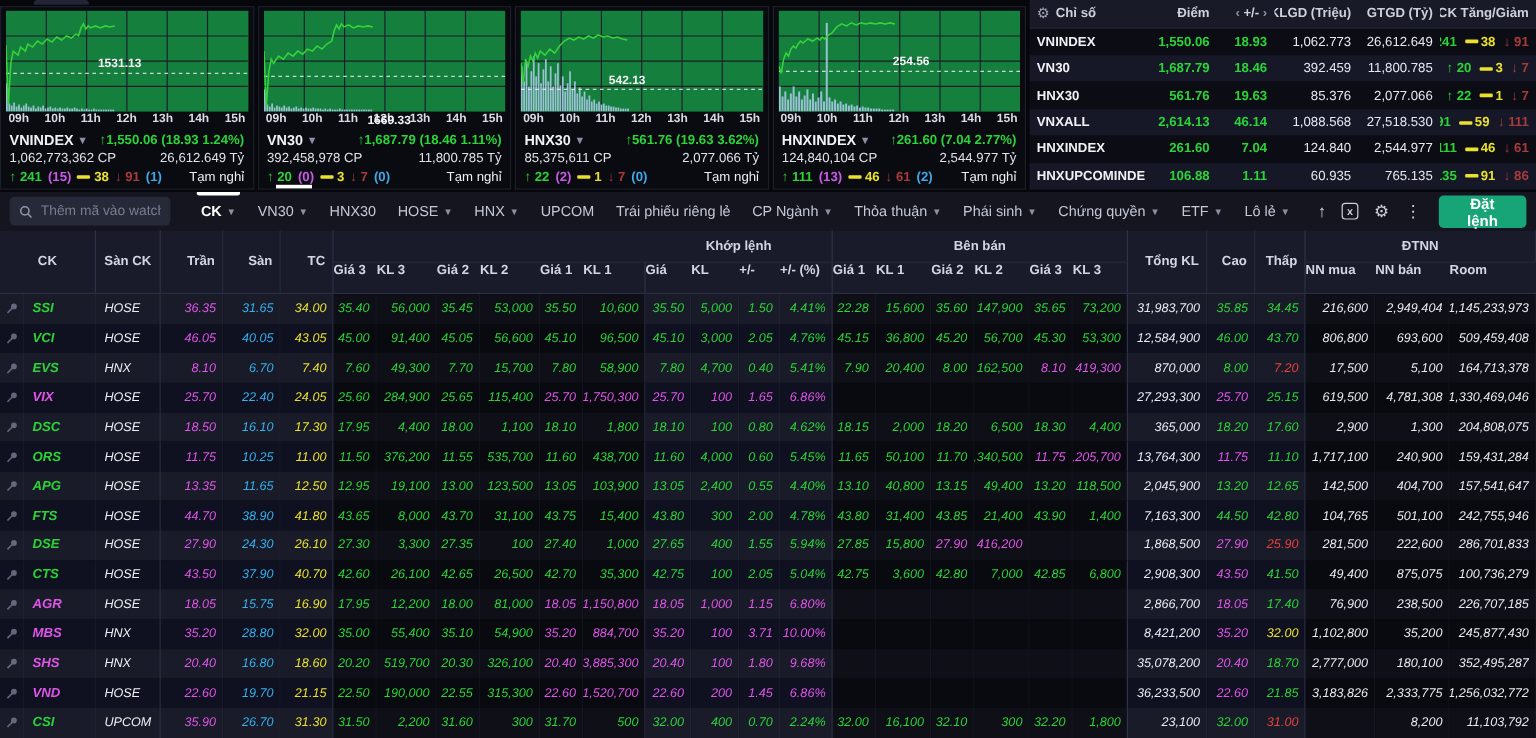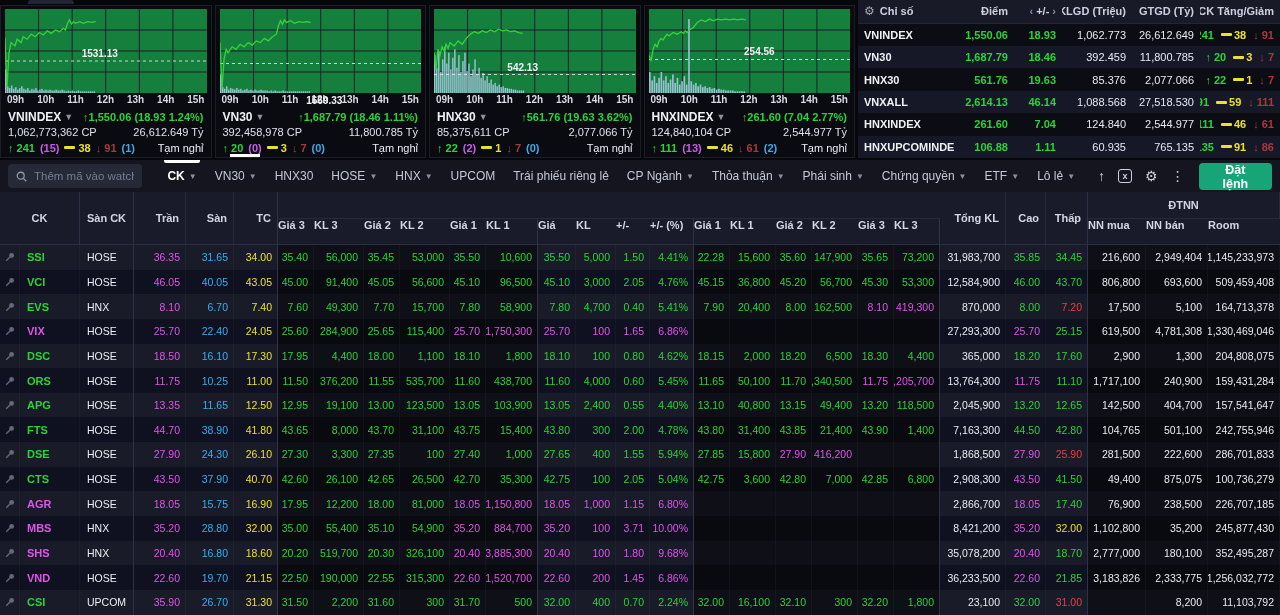--- a/index.html
+++ b/index.html
@@ -60,21 +60,21 @@
   .actions .aic{ cursor:pointer; font-size:14px; }
   .xlsic{ width:14px; height:14px; border:1.4px solid #ccd0dc; border-radius:3px; font-size:9px; font-weight:bold; display:flex; align-items:center; justify-content:center; cursor:pointer;}
   .order-btn{ background:#17a477; color:#ffffff; font-weight:bold; font-size:12.5px; border:none; border-radius:4px; height:27px; padding:0 22px; cursor:pointer; font-family:inherit;}
   
   .board{ --cols:20px 60px 54px 52px 48px 44px 36px 50px 36px 50px 36px 52px 38px 40px 34px 44px 36px 46px 36px 46px 36px 46px 66px 40px 42px 58px 62px 72px; }
   .bh{ display:grid; grid-template-columns:var(--cols); grid-template-rows:26px 26px; background:#191b2a; color:#d3d6e2; font-weight:bold; border-bottom:1px solid #2b2e42;}
   .bh > div{ display:flex; align-items:center; justify-content:center; border-right:1px solid #262939; }
   .bh .num{ justify-content:flex-end; padding-right:6px; }
   .bh .sub{ grid-row:2; border-top:1px solid #262939; }
   .rows{ }
-  .brow{ display:grid; grid-template-columns:var(--cols); height:24.65px; cursor:pointer; }
+  .brow{ display:grid; grid-template-columns:var(--cols); height:24.65px; cursor:pointer;font-style:italic; }
   .brow > div{ display:flex; align-items:center; justify-content:flex-end; padding:0 5px 0 2px; white-space:nowrap; overflow:hidden; font-size:10.5px; border-right:1px solid rgba(120,128,160,0.07); }
   .brow .cpin{ justify-content:center; padding:0; }
   .brow .ctk{ justify-content:flex-start; font-weight:bold; font-size:11px; padding-left:7px;}
   .brow .cex{ justify-content:flex-start; color:#eceef4; padding-left:7px; }
   .brow:nth-child(odd) .zA{ background:#191b29; }
   .brow:nth-child(odd) .zB{ background:#0e0f17; }
   .brow:nth-child(even) .zA{ background:#101120; }
   .brow:nth-child(even) .zB{ background:#090a10; }
   .gsep{ border-right:1px solid #2e3148 !important; }
   .c-g{ color:#2bd337; } .c-p{ color:#df55e8; } .c-r{ color:#e8413c; }
@@ -651,20 +651,22 @@
     <button class="order-btn">Đặt lệnh</button>
   </div>
 
   <div class="board">
     <div class="bh">
       <div style="grid-column:1/3;grid-row:1/3" class="gsep">CK</div>
       <div style="grid-column:3;grid-row:1/3" class="gsep">Sàn CK</div>
       <div style="grid-column:4;grid-row:1/3" class="num">Trần</div>
       <div style="grid-column:5;grid-row:1/3" class="num">Sàn</div>
       <div style="grid-column:6;grid-row:1/3" class="num gsep">TC</div>
+      <div style="grid-column:13/17;grid-row:1" class="gsep">Khớp lệnh</div>
+      <div style="grid-column:17/23;grid-row:1" class="gsep">Bên bán</div>
       <div style="grid-column:23;grid-row:1/3" class="num">Tổng KL</div>
       <div style="grid-column:24;grid-row:1/3" class="num">Cao</div>
       <div style="grid-column:25;grid-row:1/3" class="num gsep">Thấp</div>
       <div style="grid-column:26/29;grid-row:1">ĐTNN</div>
       <div id="bh-subs" style="display:contents"><div class="sub num" style="grid-column: 7;">Giá 3</div><div class="sub num" style="grid-column: 8;">KL 3</div><div class="sub num" style="grid-column: 9;">Giá 2</div><div class="sub num" style="grid-column: 10;">KL 2</div><div class="sub num" style="grid-column: 11;">Giá 1</div><div class="sub num gsep" style="grid-column: 12;">KL 1</div><div class="sub num" style="grid-column: 13;">Giá</div><div class="sub num" style="grid-column: 14;">KL</div><div class="sub num" style="grid-column: 15;">+/-</div><div class="sub num gsep" style="grid-column: 16;">+/- (%)</div><div class="sub num" style="grid-column: 17;">Giá 1</div><div class="sub num" style="grid-column: 18;">KL 1</div><div class="sub num" style="grid-column: 19;">Giá 2</div><div class="sub num" style="grid-column: 20;">KL 2</div><div class="sub num" style="grid-column: 21;">Giá 3</div><div class="sub num gsep" style="grid-column: 22;">KL 3</div><div class="sub num" style="grid-column: 26;">NN mua</div><div class="sub num" style="grid-column: 27;">NN bán</div><div class="sub num" style="grid-column: 28;">Room</div></div>
     </div>
     <div class="rows" id="board-rows">
   <div class="brow">
     <div class="cpin zA">
       <svg class="pin-svg" width="10" height="10" viewBox="0 0 10 10">

